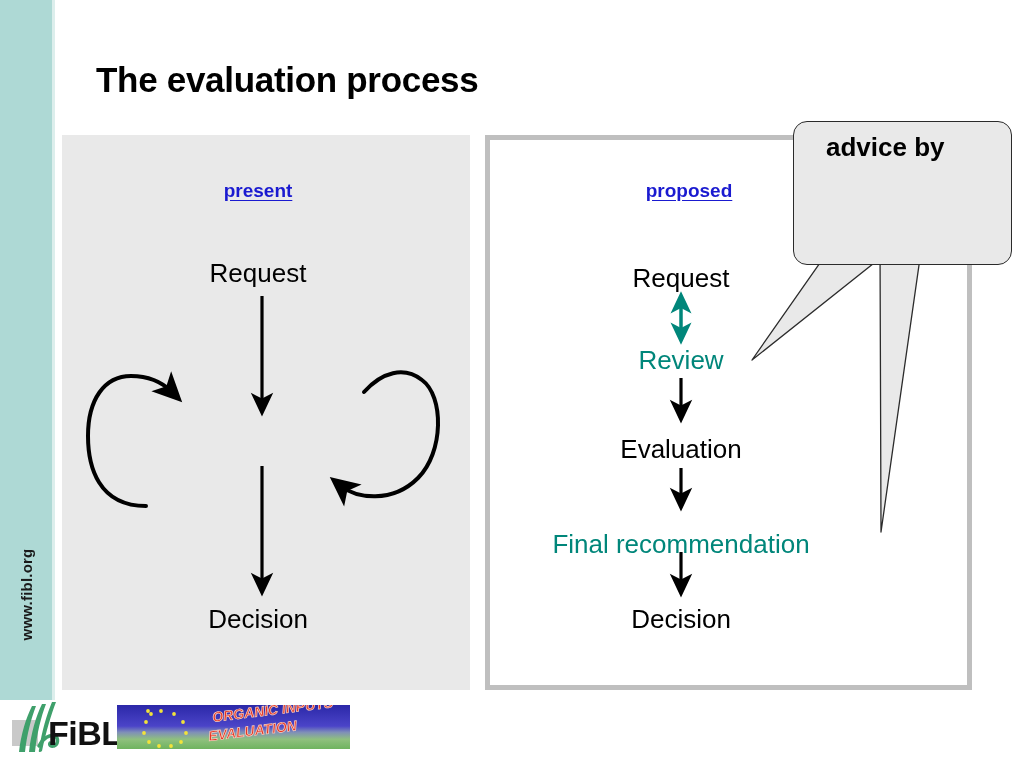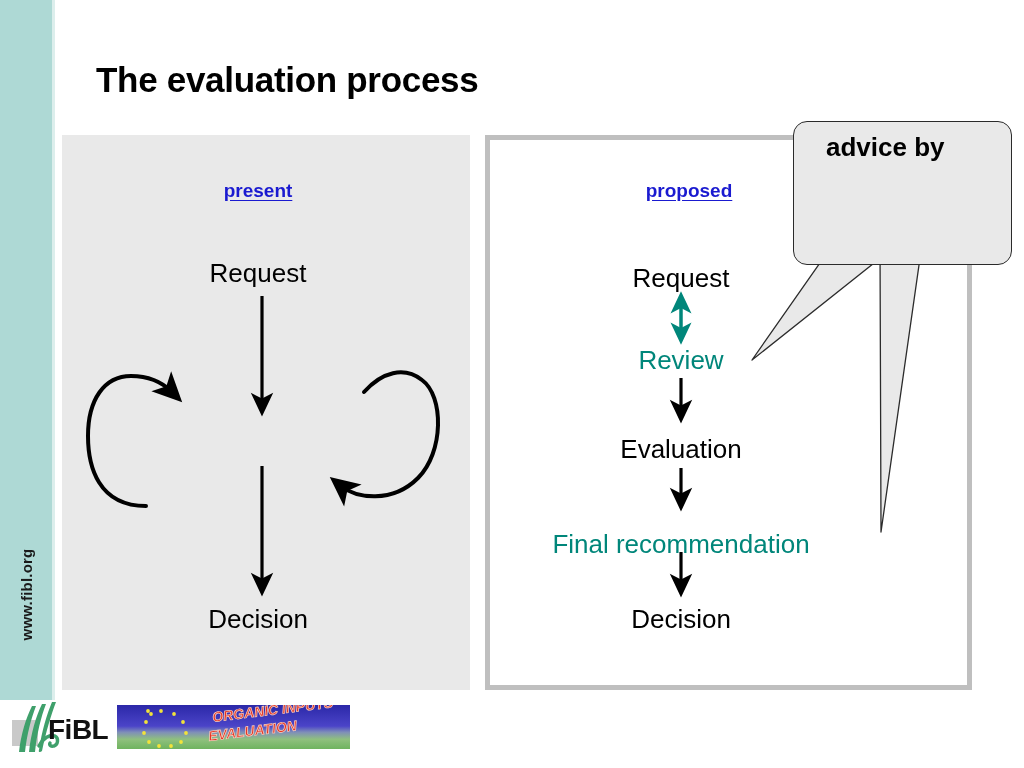--- a/index.html
+++ b/index.html
@@ -144,21 +144,21 @@
     position: absolute;
     left: 10px;
     top: 702px;
     width: 96px;
     height: 52px;
   }
   .fibl-word {
     position: absolute;
     left: 48px;
     top: 714px;
-    font-size: 28px;
+    font-size: 34px;
     font-weight: bold;
     color: #111111;
     letter-spacing: -0.5px;
   }
   .eu-banner {
     position: absolute;
     left: 117px;
     top: 705px;
     width: 233px;
     height: 44px;

